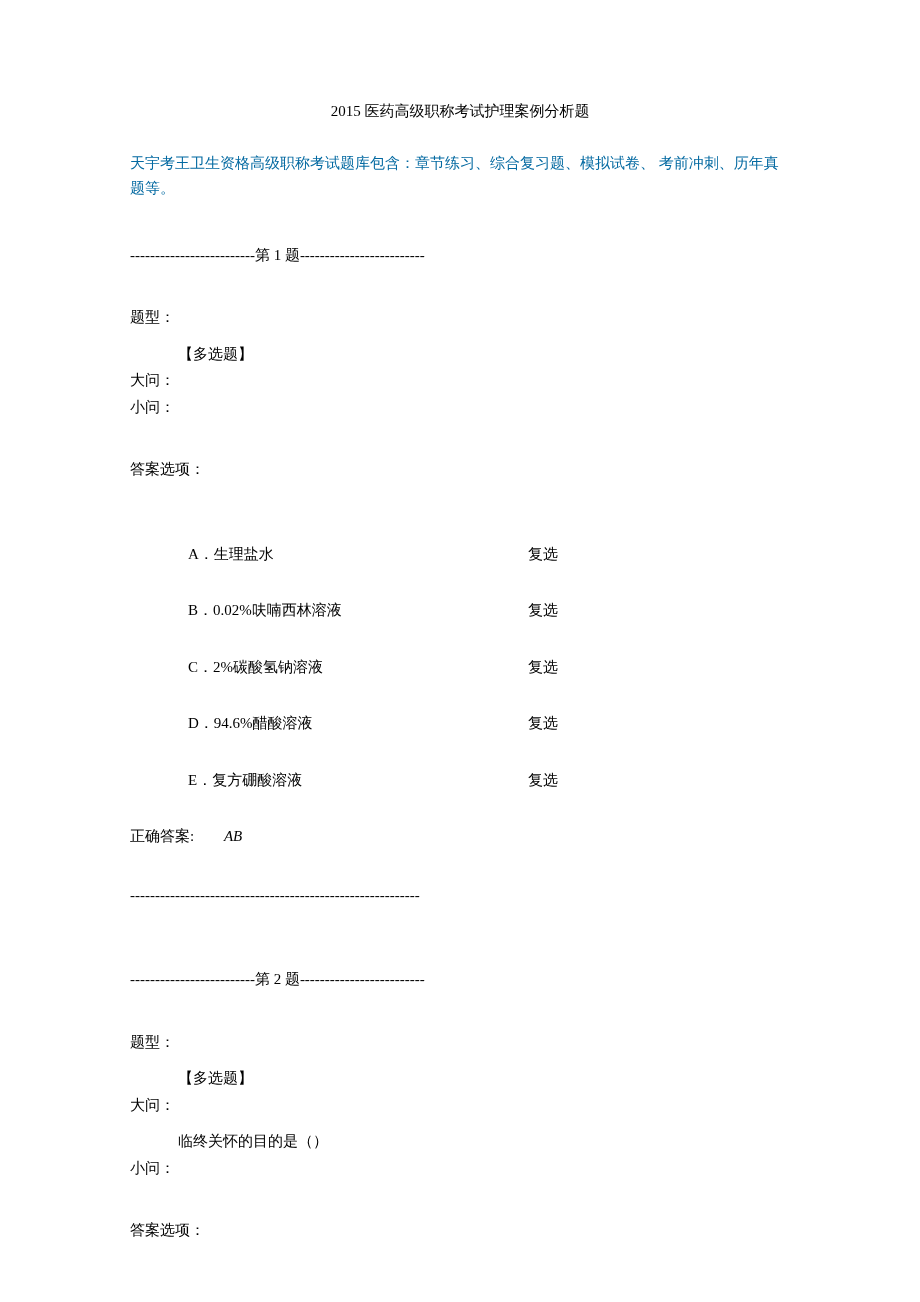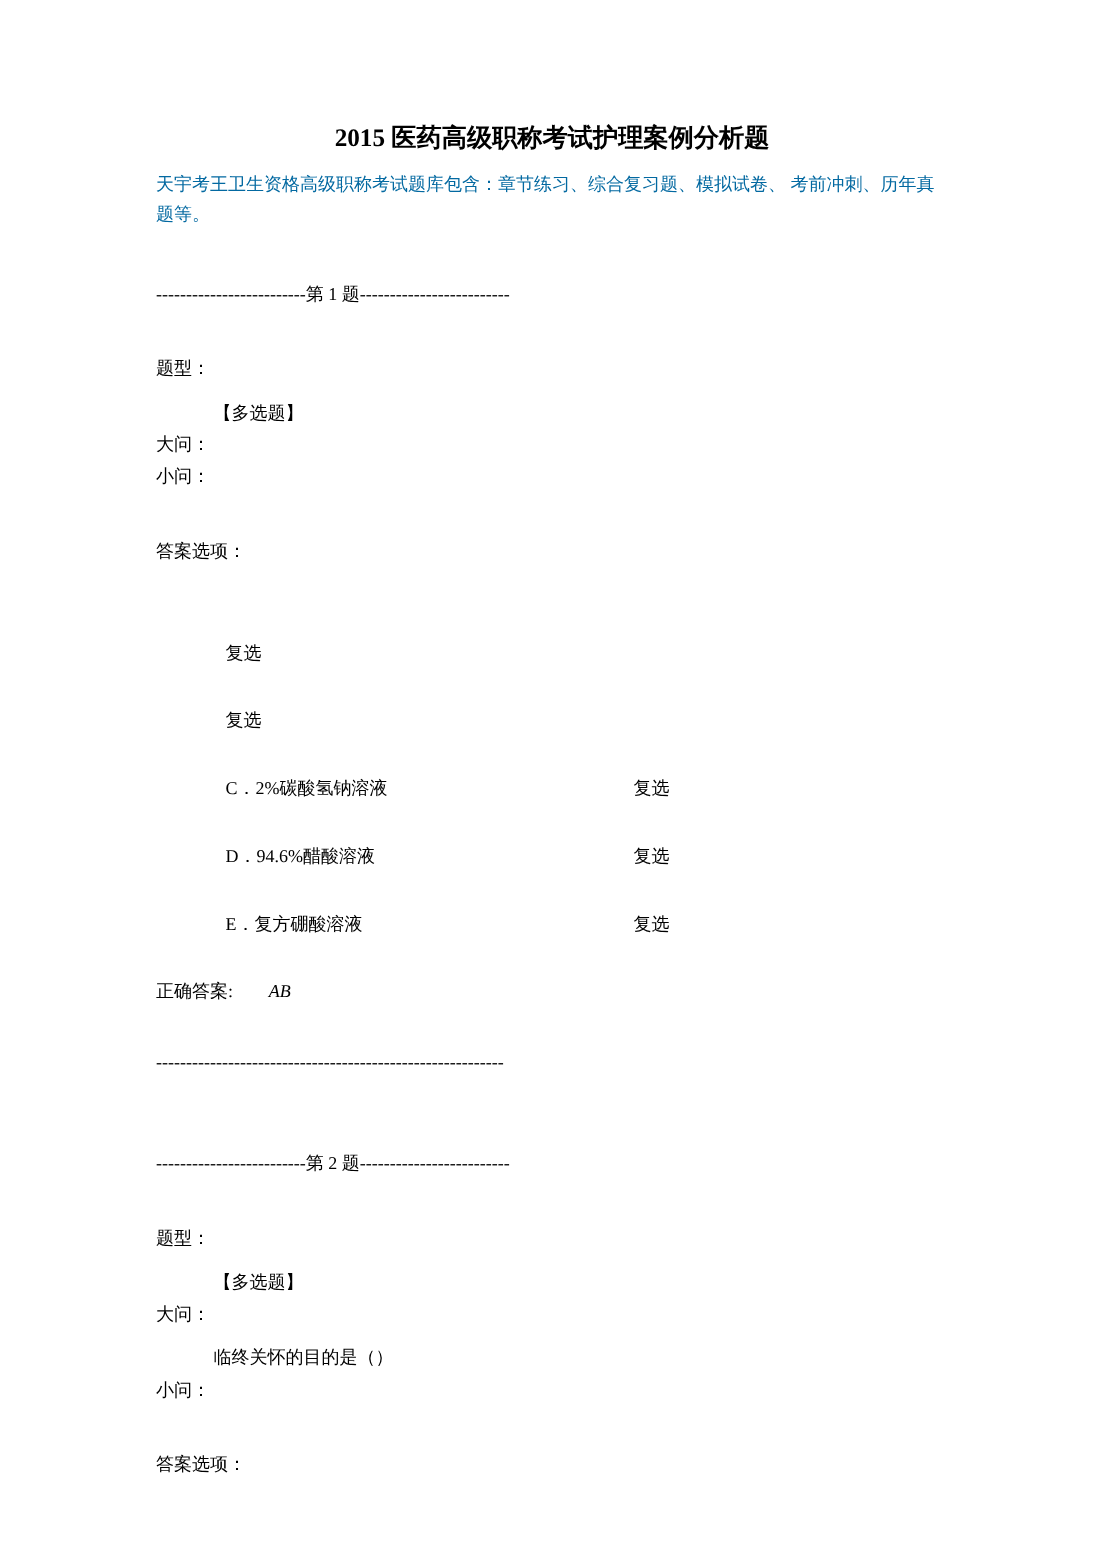--- a/index.html
+++ b/index.html
@@ -11,23 +11,23 @@
       background: #fff;
       font-family: "SimSun", "宋体", serif;
       padding: 100px 130px 60px 130px;
       width: 920px;
       font-size: 15px;
       line-height: 1.5;
       color: #000;
     }
     .title {
       text-align: center;
-      font-size: 21px;
-      font-weight: bold;
-      margin-bottom: 10px;
+      font-size: 15px;
+      font-weight: normal;
+      margin-bottom: 28px;
       font-family: "SimSun", "宋体", serif;
     }
     .intro {
       color: #0369a1;
       font-size: 15px;
       line-height: 1.7;
       margin-bottom: 42px;
     }
     .question-sep {
       margin-bottom: 40px;
@@ -98,23 +98,25 @@
   <div class="field-row">
     <span class="field-label">大问：</span>
   </div>
   <div class="field-row">
     <span class="field-label">小问：</span>
   </div>
 
   <div class="options-label">答案选项：</div>
 
   <div class="option-row">
+    <span class="option-text">A．生理盐水</span>
     <span class="option-check">复选</span>
   </div>
   <div class="option-row">
+    <span class="option-text">B．0.02%呋喃西林溶液</span>
     <span class="option-check">复选</span>
   </div>
   <div class="option-row">
     <span class="option-text">C．2%碳酸氢钠溶液</span>
     <span class="option-check">复选</span>
   </div>
   <div class="option-row">
     <span class="option-text">D．94.6%醋酸溶液</span>
     <span class="option-check">复选</span>
   </div>

